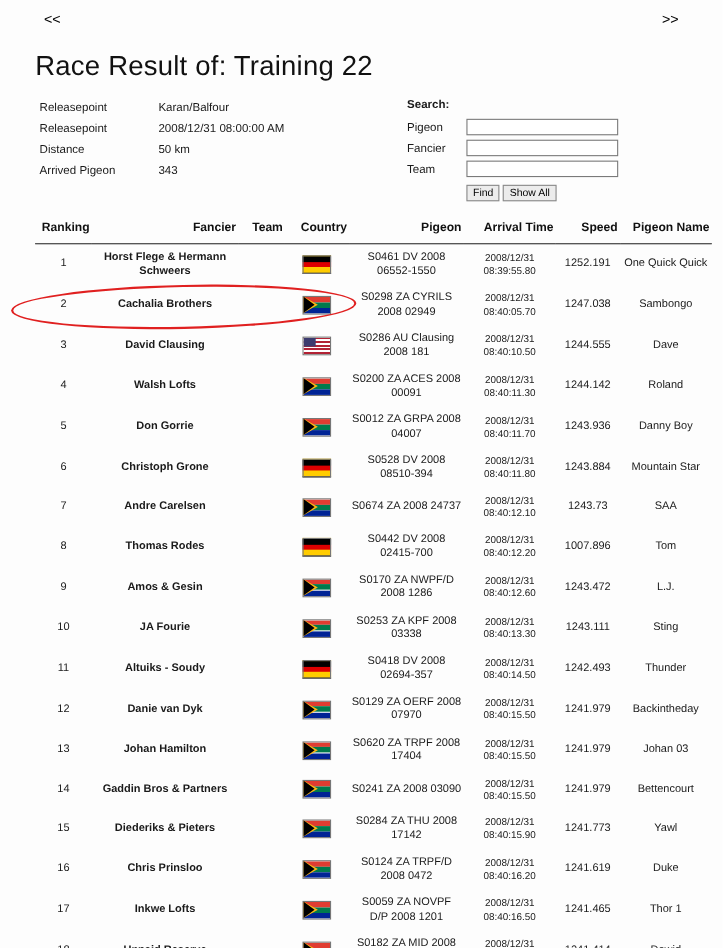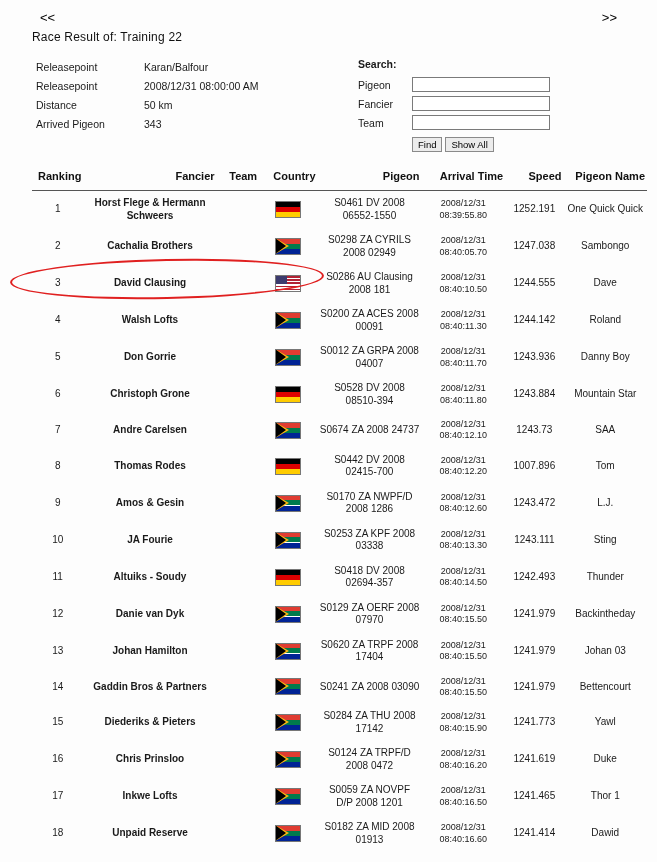--- a/index.html
+++ b/index.html
@@ -32,23 +32,23 @@
   .nav-prev, .nav-next {
     position: absolute;
     font-size: 13px;
     color: #000;
     font-family: "Liberation Sans", sans-serif;
   }
   .nav-prev { left: 22px; top: 10px; }
   .nav-next { right: 22px; top: 10px; }
 
   h1.title {
-    font-size: 12px;
+    font-size: 25px;
     font-weight: normal;
-    margin: 0 0 14px 14px;
+    margin: 16px 0 14px 14px;
     letter-spacing: 0.2px;
     color: #111;
   }
 
   
   .topblock {
     display: flex;
     margin-left: 18px;
     margin-bottom: 6px;
   }
@@ -61,21 +61,21 @@
   }
   .info td {
     padding: 3px 0 4px 0;
     vertical-align: top;
     color: #1a1a1a;
   }
   .info td.lbl { width: 108px; }
   .info td.val { }
 
   .search {
-    margin-left: 22px;
+    margin-left: 34px;
     font-size: 10.5px;
   }
   .search .sh {
     font-weight: bold;
     margin-bottom: 5px;
   }
   .search table { border-collapse: collapse; font-size: 10.5px; }
   .search td { padding: 2px 0; }
   .search td.slbl { width: 54px; color: #1a1a1a; }
   .search input.txt {

